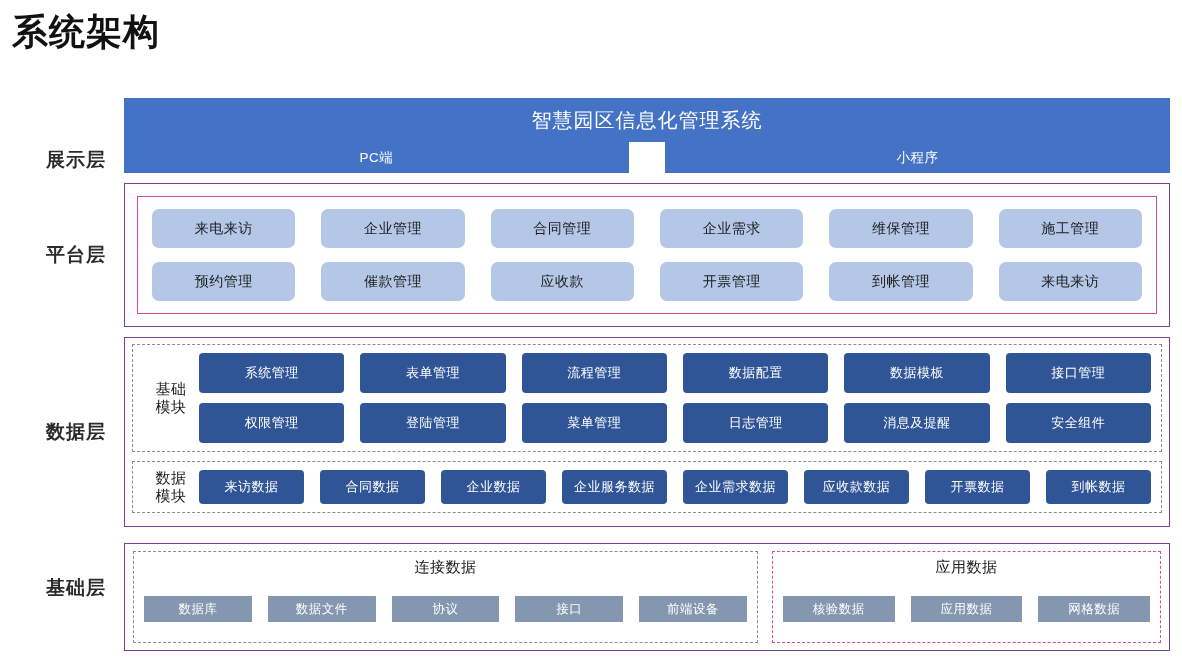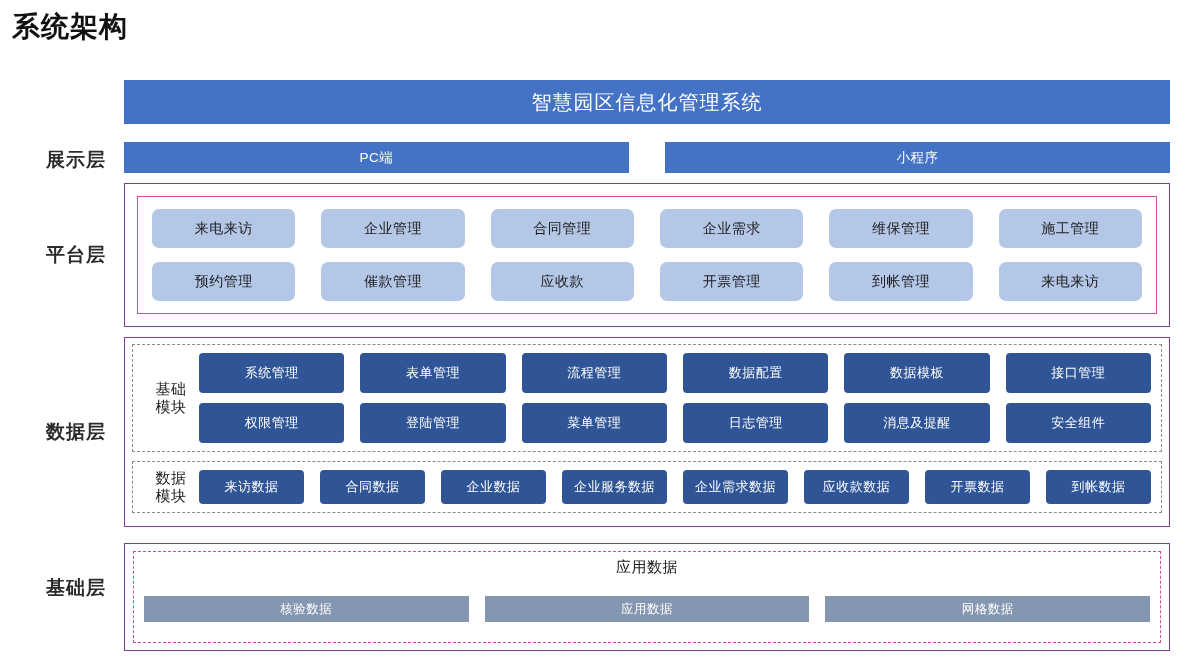--- a/index.html
+++ b/index.html
@@ -9,21 +9,21 @@
     background: #ffffff;
     font-family: "Liberation Sans", "DejaVu Sans", sans-serif;
     overflow: hidden;
   }
   .page { position: relative; width: 1182px; height: 659px; background:#fff; }
 
   
   .page-title {
     position: absolute;
     left: 12px; top: 8px;
-    font-size: 28px;
+    font-size: 36px;
     font-weight: bold;
     color: #111111;
     letter-spacing: 1px;
   }
 
   
   .layer-label {
     position: absolute;
     left: 30px;
     width: 92px;
@@ -36,21 +36,21 @@
   #lbl-display  { top: 147px; }
   #lbl-platform { top: 242px; }
   #lbl-data     { top: 419px; }
   #lbl-base     { top: 575px; }
 
   
   .col { position: absolute; left: 124px; width: 1046px; }
 
   
   #system-banner {
-    top: 80px; height: 44px;
+    top: 98px; height: 44px;
     background: #4472C4;
     color: #ffffff;
     display: flex; align-items: center; justify-content: center;
     font-size: 20px;
     letter-spacing: 1px;
   }
   #client-row {
     top: 142px; height: 31px;
     display: flex; gap: 36px;
   }
@@ -249,20 +249,30 @@
           <div class="module-card">应收款数据</div>
           <div class="module-card">开票数据</div>
           <div class="module-card">到帐数据</div>
         </div>
       </div>
     </div>
 
   </div>
 
   <div class="col" id="base-layer">
+    <div class="base-group" id="connect-group">
+      <div class="base-group-title">连接数据</div>
+      <div class="base-chip-row">
+        <div class="base-chip">数据库</div>
+        <div class="base-chip">数据文件</div>
+        <div class="base-chip">协议</div>
+        <div class="base-chip">接口</div>
+        <div class="base-chip">前端设备</div>
+      </div>
+    </div>
     <div class="base-group" id="apply-group">
       <div class="base-group-title">应用数据</div>
       <div class="base-chip-row">
         <div class="base-chip">核验数据</div>
         <div class="base-chip">应用数据</div>
         <div class="base-chip">网格数据</div>
       </div>
     </div>
   </div>
 

